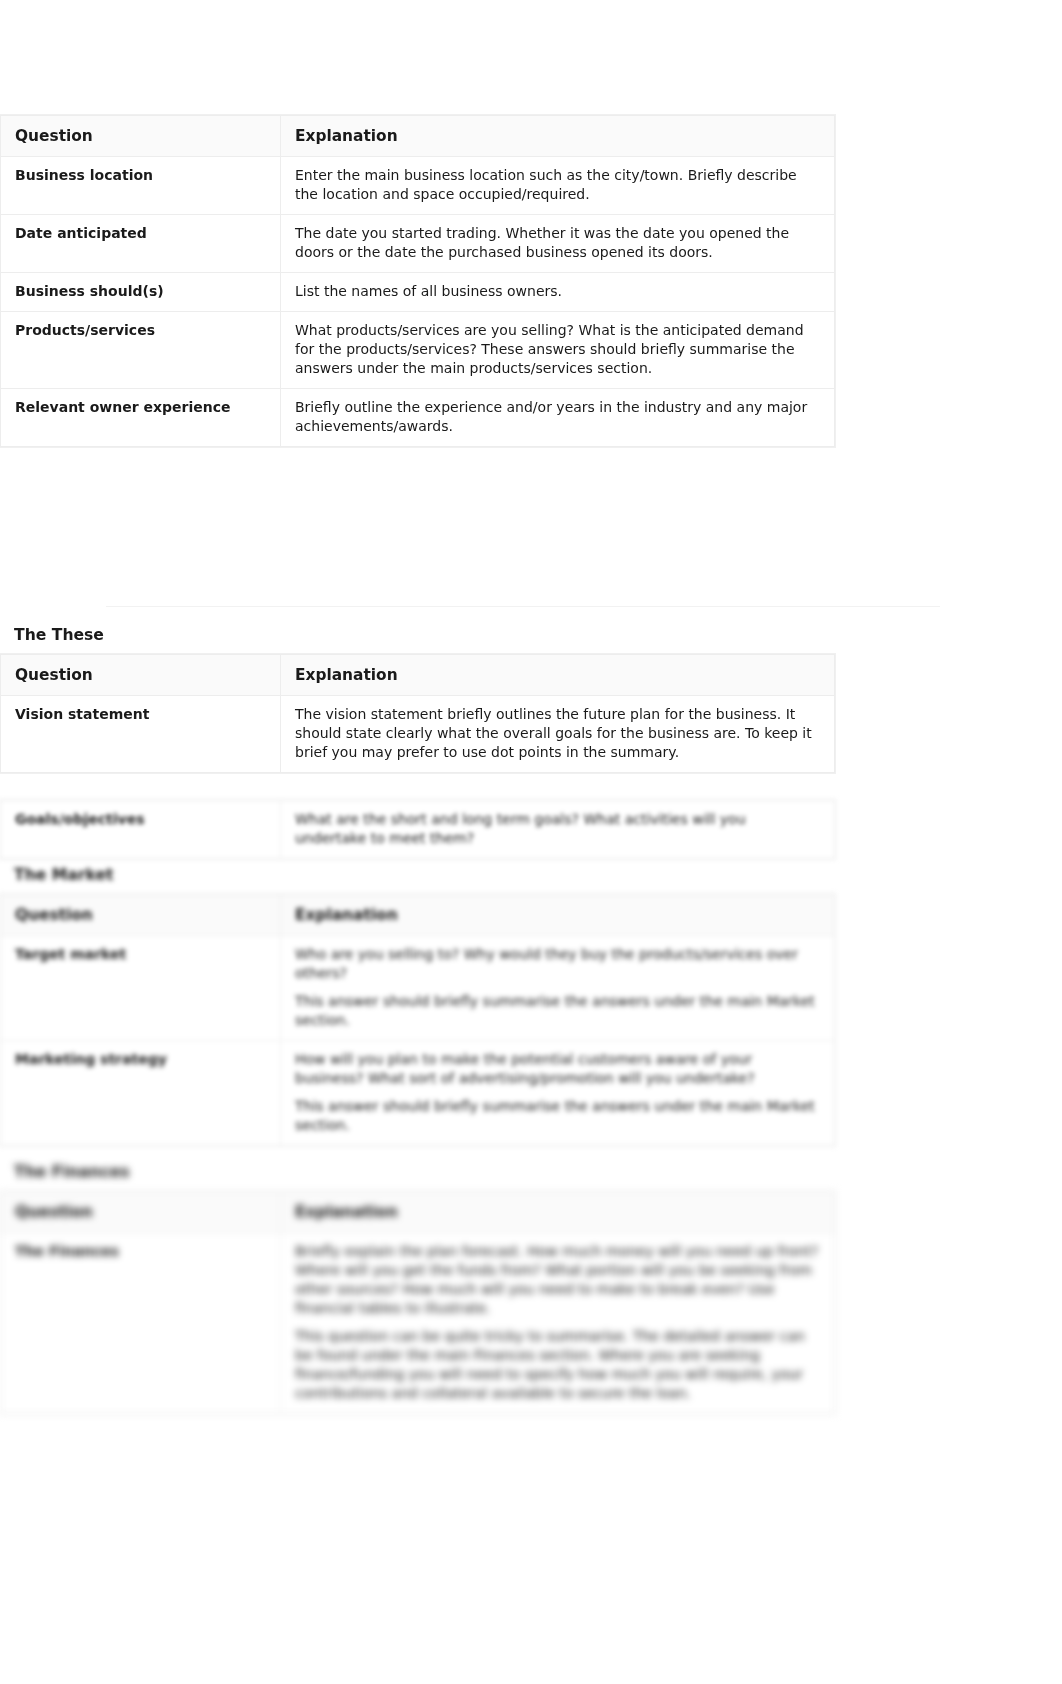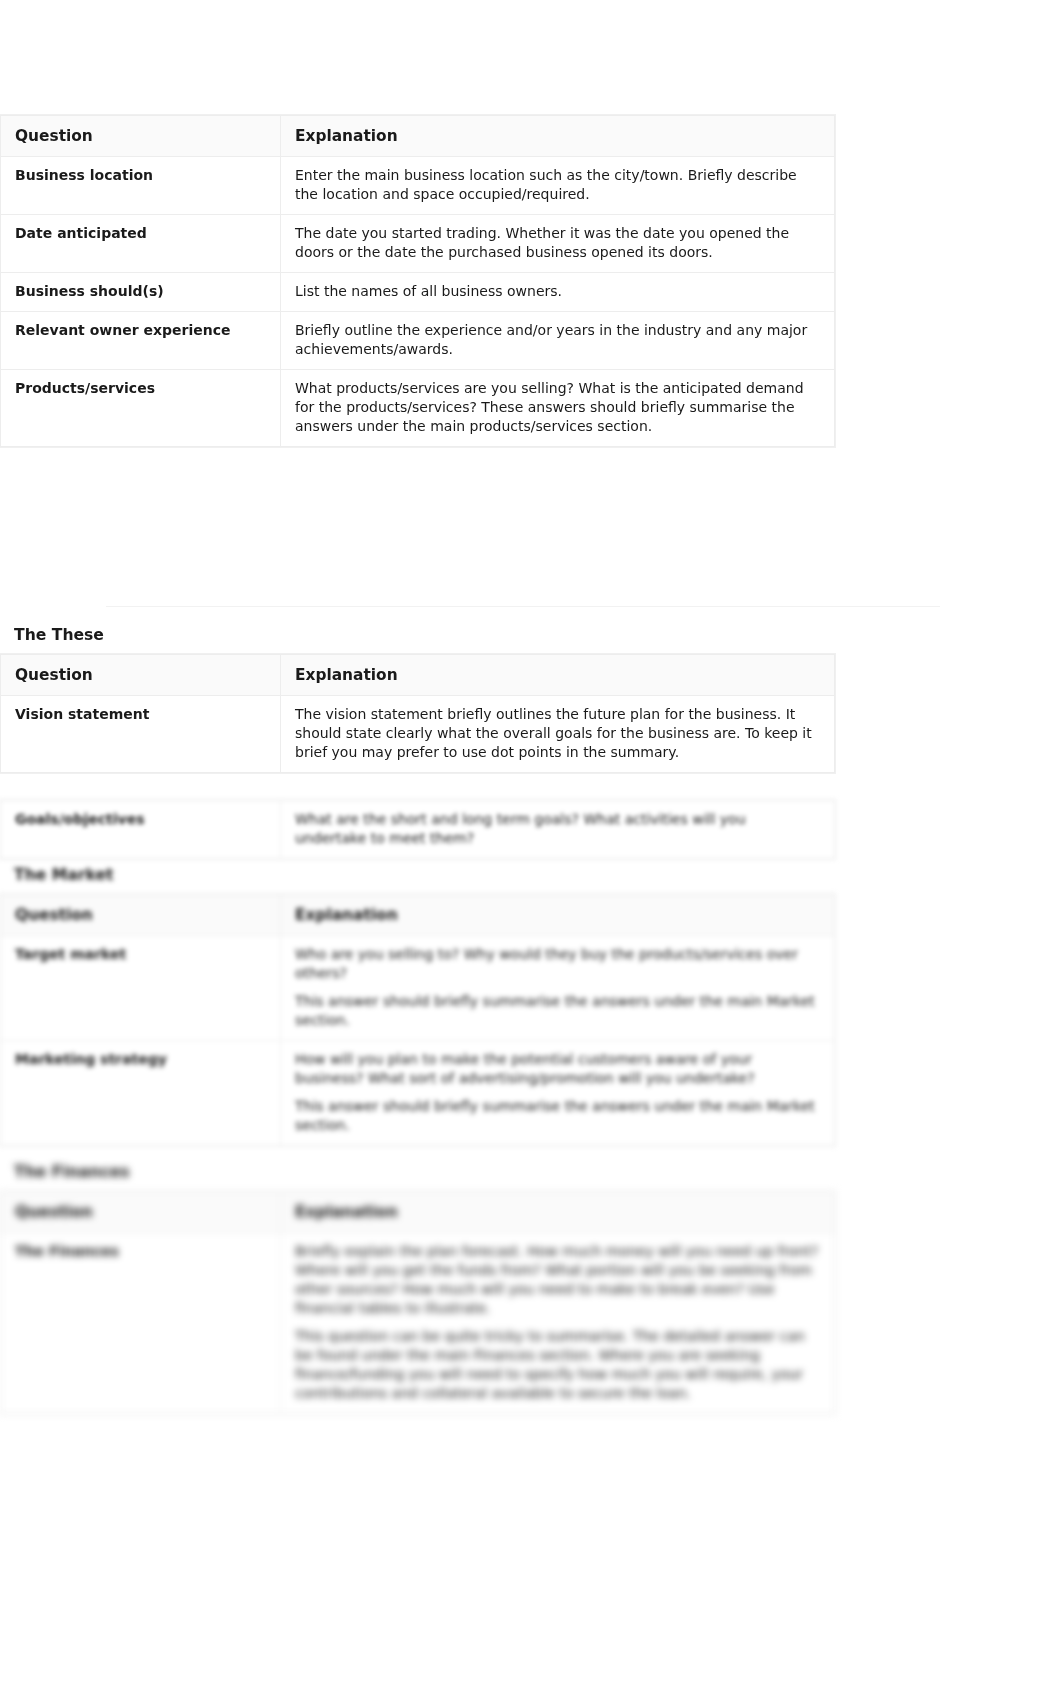--- a/index.html
+++ b/index.html
@@ -115,29 +115,29 @@
             <p>The date you started trading. Whether it was the date you opened the doors or the date the purchased business opened its doors.</p>
           </td>
         </tr>
         <tr>
           <td class="q">Business should(s)</td>
           <td class="e">
             <p>List the names of all business owners.</p>
           </td>
         </tr>
         <tr>
+          <td class="q">Products/services</td>
+          <td class="e">
+            <p>What products/services are you selling? What is the anticipated demand for the products/services? These answers should briefly summarise the answers under the main products/services section.</p>
+          </td>
+        </tr>
+        <tr>
           <td class="q">Relevant owner experience</td>
           <td class="e">
             <p>Briefly outline the experience and/or years in the industry and any major achievements/awards.</p>
-          </td>
-        </tr>
-        <tr>
-          <td class="q">Products/services</td>
-          <td class="e">
-            <p>What products/services are you selling? What is the anticipated demand for the products/services? These answers should briefly summarise the answers under the main products/services section.</p>
           </td>
         </tr>
       </tbody>
     </table>
   </div>
 
   <div class="divider-faint" style="top:606px;"></div>
 
   <div class="block" style="top:626px;">
     <h2 class="section-heading">The These</h2>

